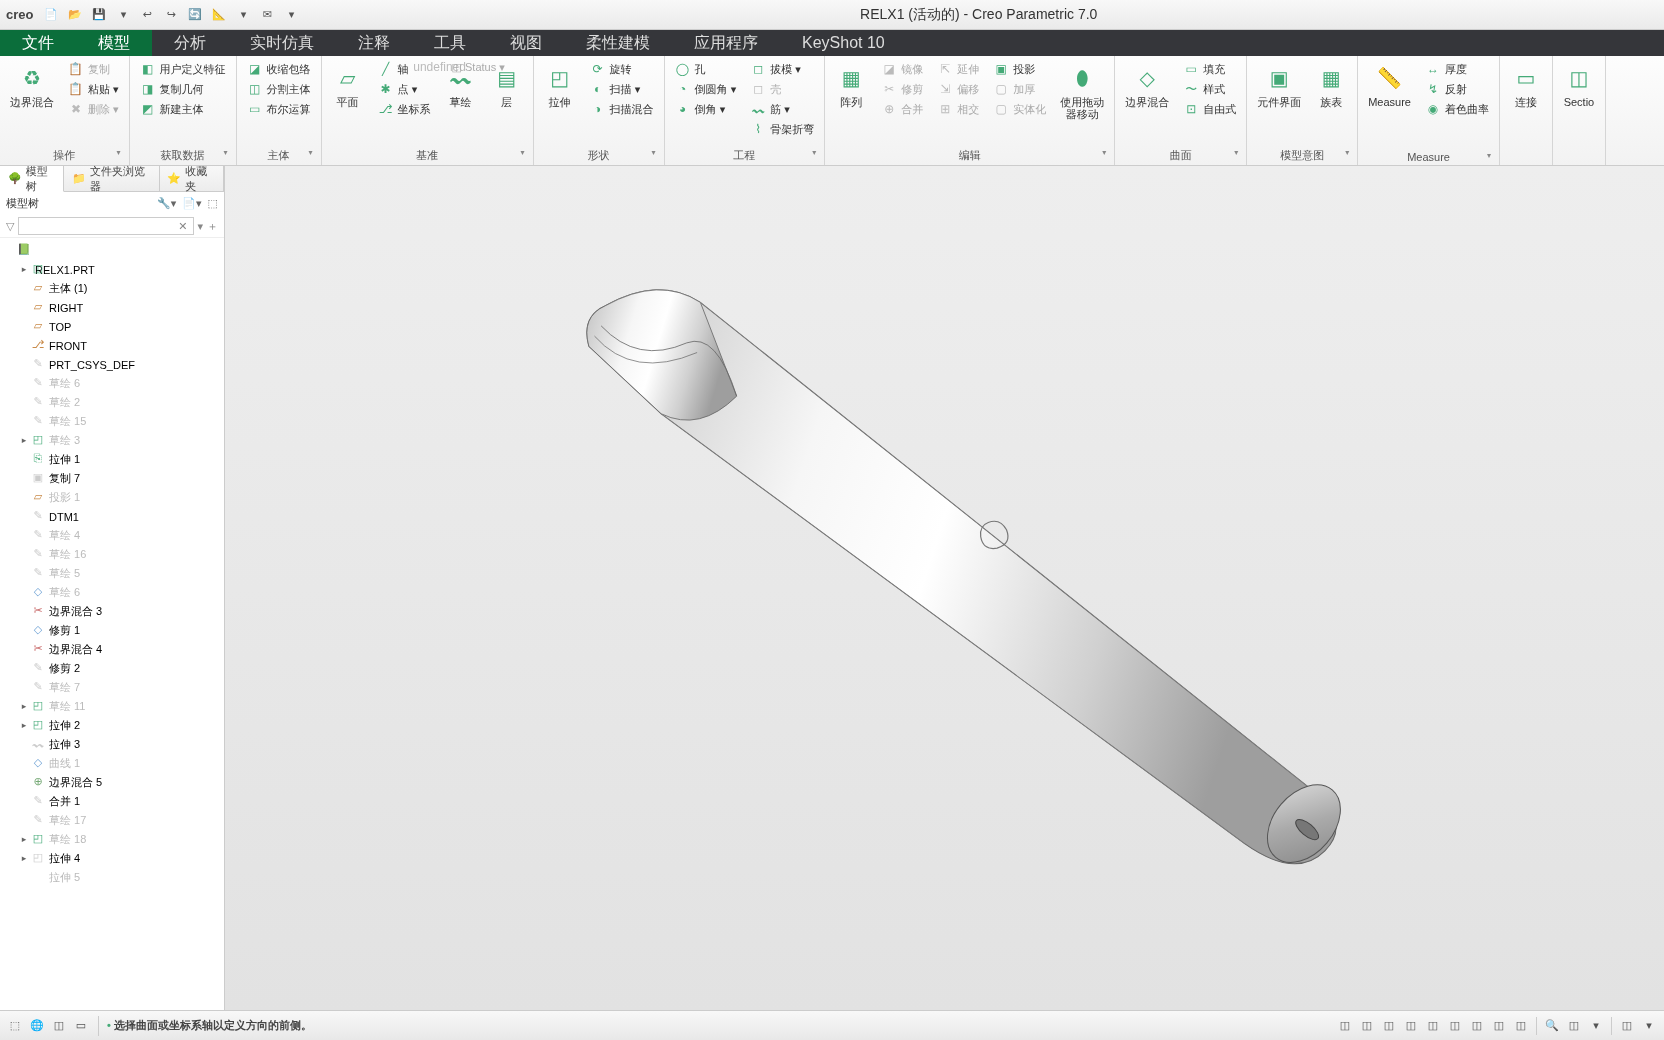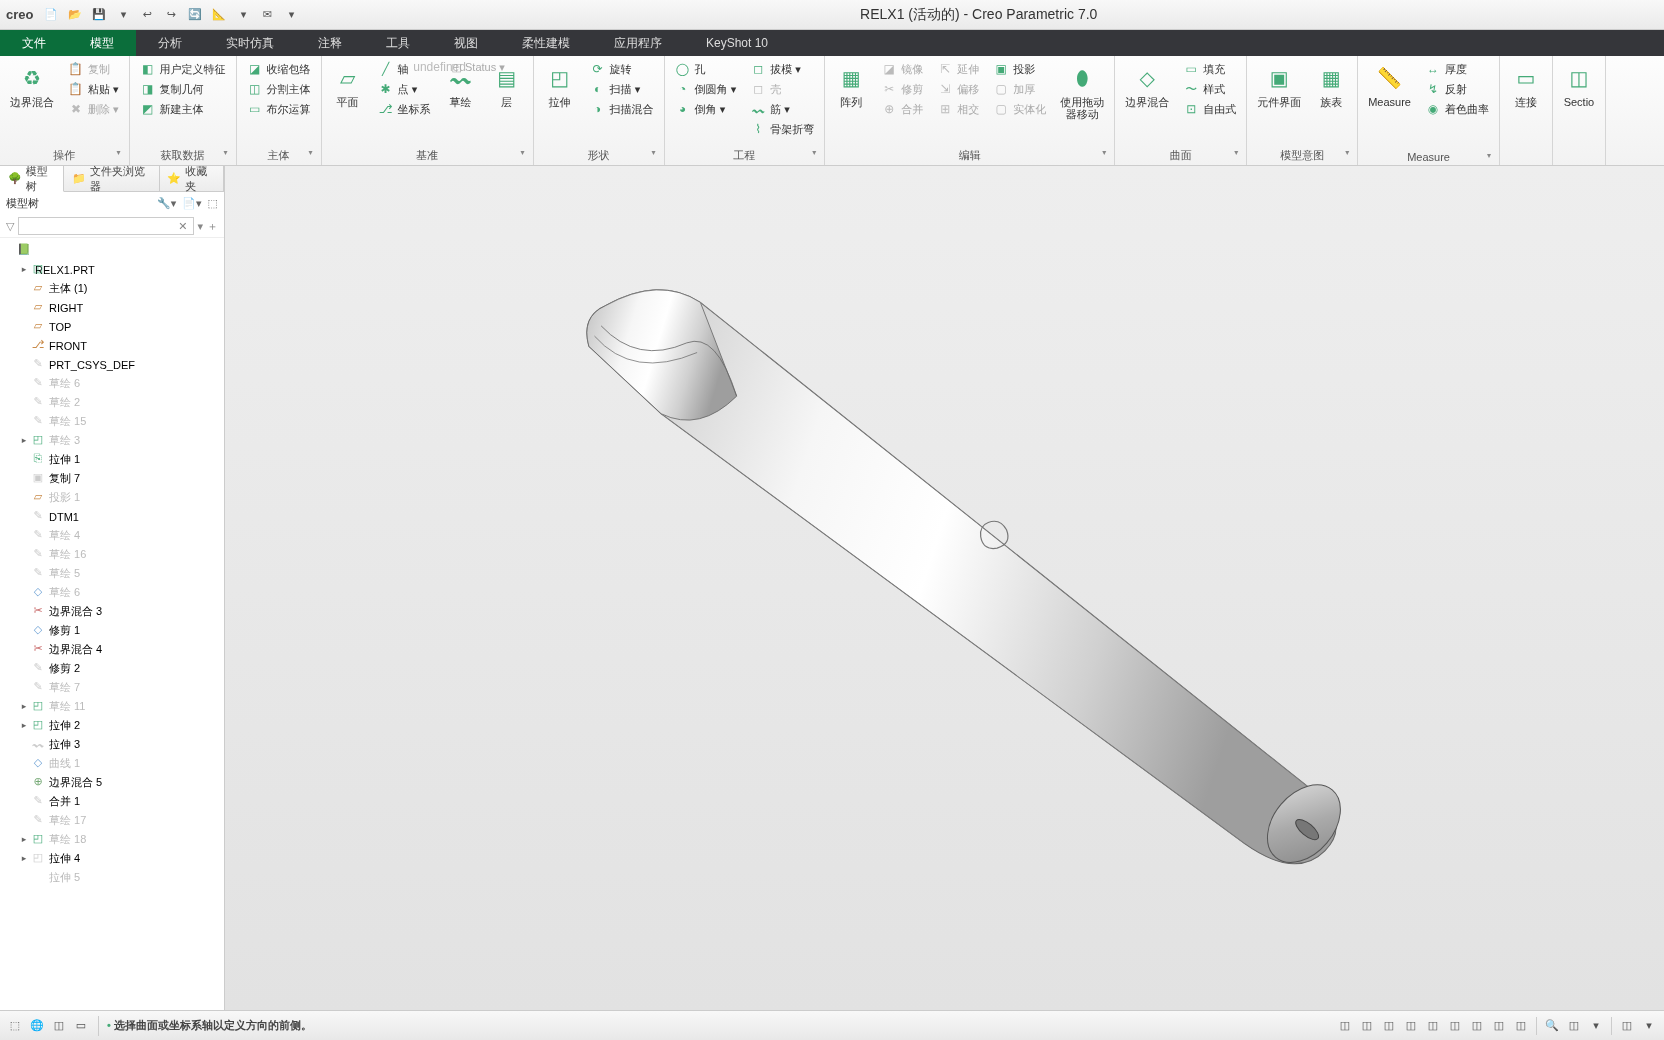--- a/index.html
+++ b/index.html
@@ -4,21 +4,21 @@
 <style>
 * { margin:0; padding:0; box-sizing:border-box; font-family:"Microsoft YaHei",Arial,sans-serif; font-size:11px; }
 body { background:#fff; width:1664px; height:1040px; overflow:hidden; user-select:none; }
 .titlebar { height:30px; background:linear-gradient(#f8f8f8,#eaeaea); display:flex; align-items:center; padding:0 6px; border-bottom:1px solid #ccc; }
 .titlebar .logo { font-weight:bold; color:#444; font-size:13px; }
 .titlebar .qat { display:flex; gap:8px; margin-left:10px; }
 .titlebar .qat span { width:16px; height:16px; display:inline-flex; align-items:center; justify-content:center; color:#555; cursor:pointer; }
 .titlebar .wintitle { flex:1; text-align:center; color:#333; font-size:14px; }
 
 .menubar { height:26px; background:#35363a; display:flex; align-items:stretch; color:#ddd; }
-.menubar .tab { padding:0 22px; display:flex; align-items:center; cursor:pointer; font-size:12px; }
+.menubar .tab { padding:0 22px; display:flex; align-items:center; cursor:pointer; font-size:16px; }
 .menubar .tab.file { background:#0b6e3b; color:#fff; }
 .menubar .tab.active { background:#0b6e3b; color:#fff; }
 
 .ribbon { height:110px; background:linear-gradient(#fdfdfd,#f2f2f2); border-bottom:1px solid #ccc; display:flex; }
 .rgroup { border-right:1px solid #d5d5d5; padding:4px 6px 0 6px; display:flex; flex-direction:column; }
 .rgroup .grow { display:flex; gap:6px; flex:1; }
 .rgroup .glabel { text-align:center; font-size:11px; color:#555; padding:2px 0; position:relative; }
 .rgroup .glabel::after { content:"▾"; font-size:8px; color:#888; position:absolute; right:2px; }
 .rbtn { display:flex; flex-direction:column; align-items:center; justify-content:flex-start; padding:2px 4px; cursor:pointer; border-radius:2px; min-width:36px; }
 .rbtn .ic { width:32px; height:32px; display:flex; align-items:center; justify-content:center; font-size:20px; color:#4a7; }

